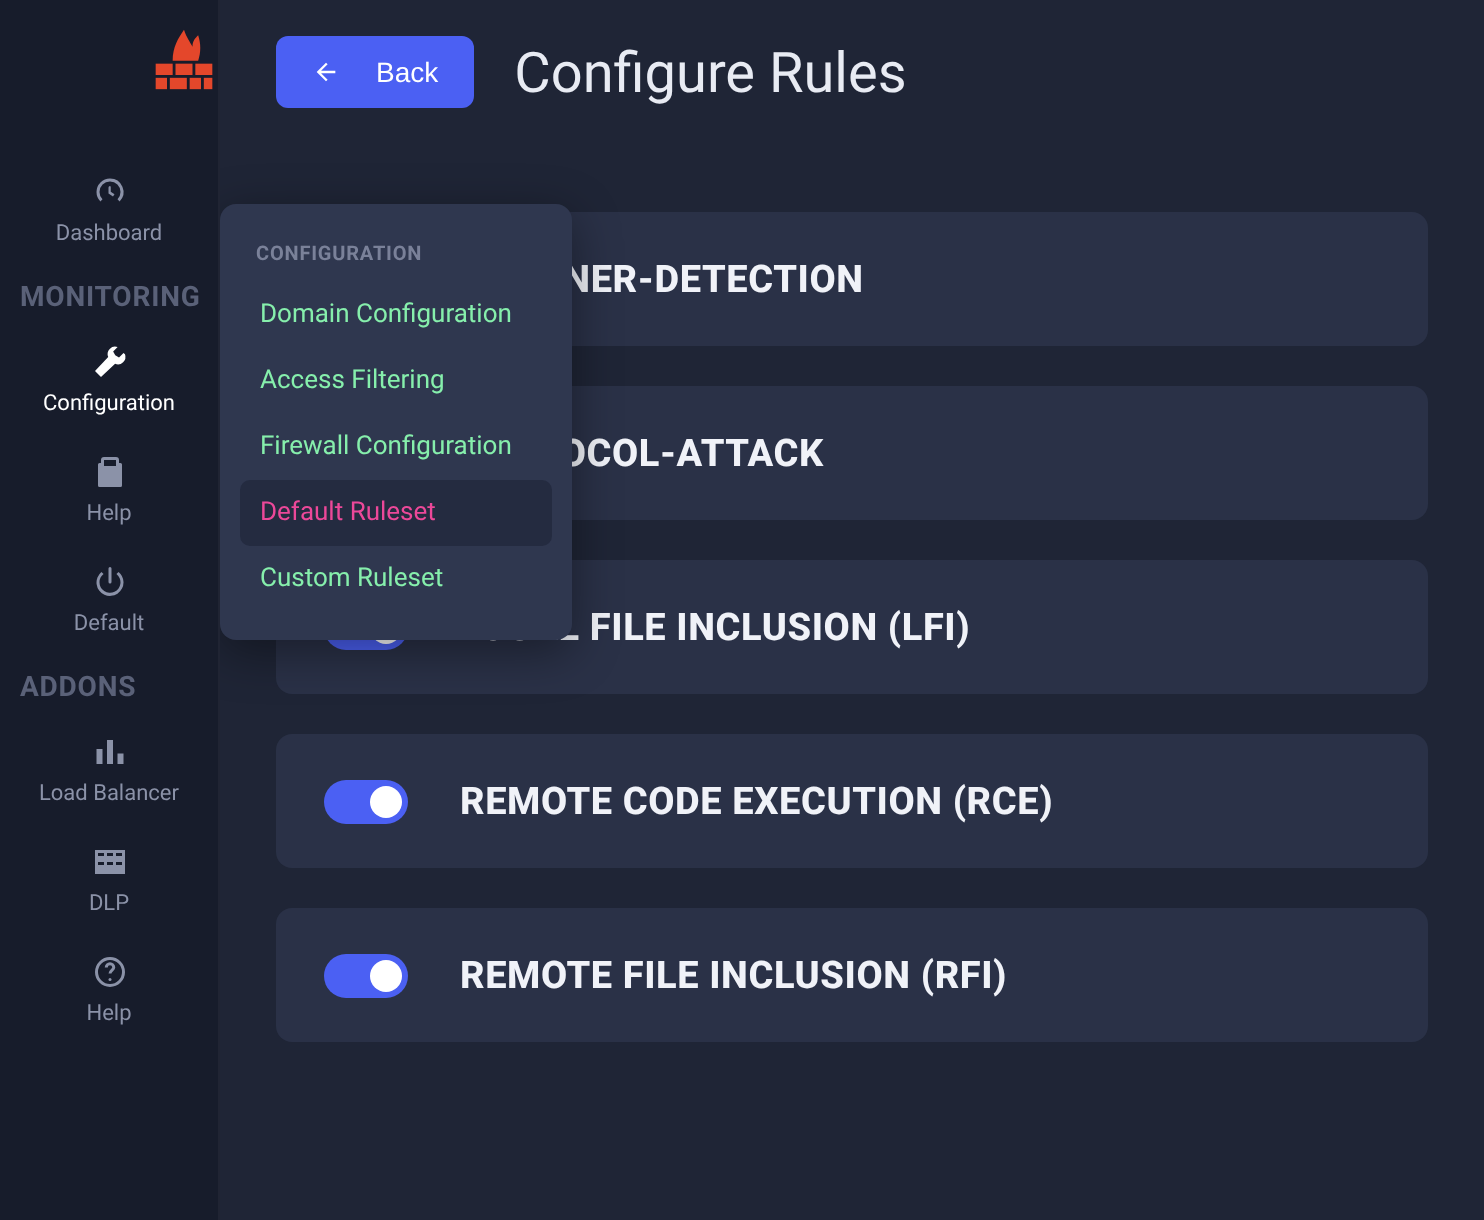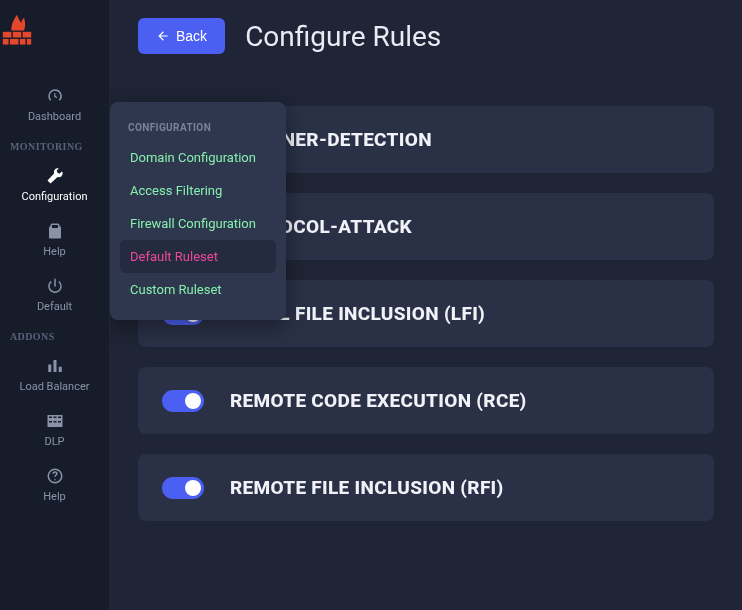--- a/index.html
+++ b/index.html
@@ -10,21 +10,21 @@
     width: 742px;
     height: 610px;
     overflow: hidden;
     display: flex;
   }
   .sidebar {
     width: 110px;
     background: #171c2b;
     display: flex;
     flex-direction: column;
-    align-items: flex-start;
+    align-items: flex-end;
     padding-top: 12px;
     flex-shrink: 0;
     border-right: 1px solid rgba(255,255,255,0.04);
   }
   .logo { margin-bottom: 28px; }
   .logo svg { width: 34px; height: 34px; }
   .side-item {
     width: 100%;
     display: flex;
     flex-direction: column;
@@ -33,26 +33,25 @@
     cursor: pointer;
     color: #8b92a8;
   }
   .side-item.active { color: #fff; }
   .side-item .icon { width: 20px; height: 20px; display:flex; align-items:center; justify-content:center; margin-bottom:4px;}
   .side-item svg { width: 18px; height: 18px; fill: currentColor; }
   .side-label { font-size: 11px; }
   .side-section {
     width: 100%;
     padding: 8px 10px 6px;
-    font-size: 10px;
+    font-size: 14px;
     font-weight: 700;
     color: #5a6178;
     text-align: left;
     letter-spacing: 0.4px;
-    font-family: Liberation Serif, serif;
   }
   .main {
     flex: 1;
     padding: 18px 28px;
     position: relative;
     overflow: hidden;
   }
   .header {
     display: flex;
     align-items: center;
@@ -63,21 +62,21 @@
     background: #4b60f3;
     color: #fff;
     border: none;
     border-radius: 6px;
     padding: 10px 18px;
     font-size: 14px;
     font-weight: 500;
     cursor: pointer;
     display: inline-flex;
     align-items: center;
-    gap: 6px;
+    gap: 18px;
   }
   .back-btn svg { width: 14px; height: 14px; fill: #fff; }
   .page-title {
     font-size: 28px;
     font-weight: 400;
     color: #e8ebf3;
   }
   .rules { display: flex; flex-direction: column; gap: 20px; }
   .rule-card {
     background: #2a3147;

